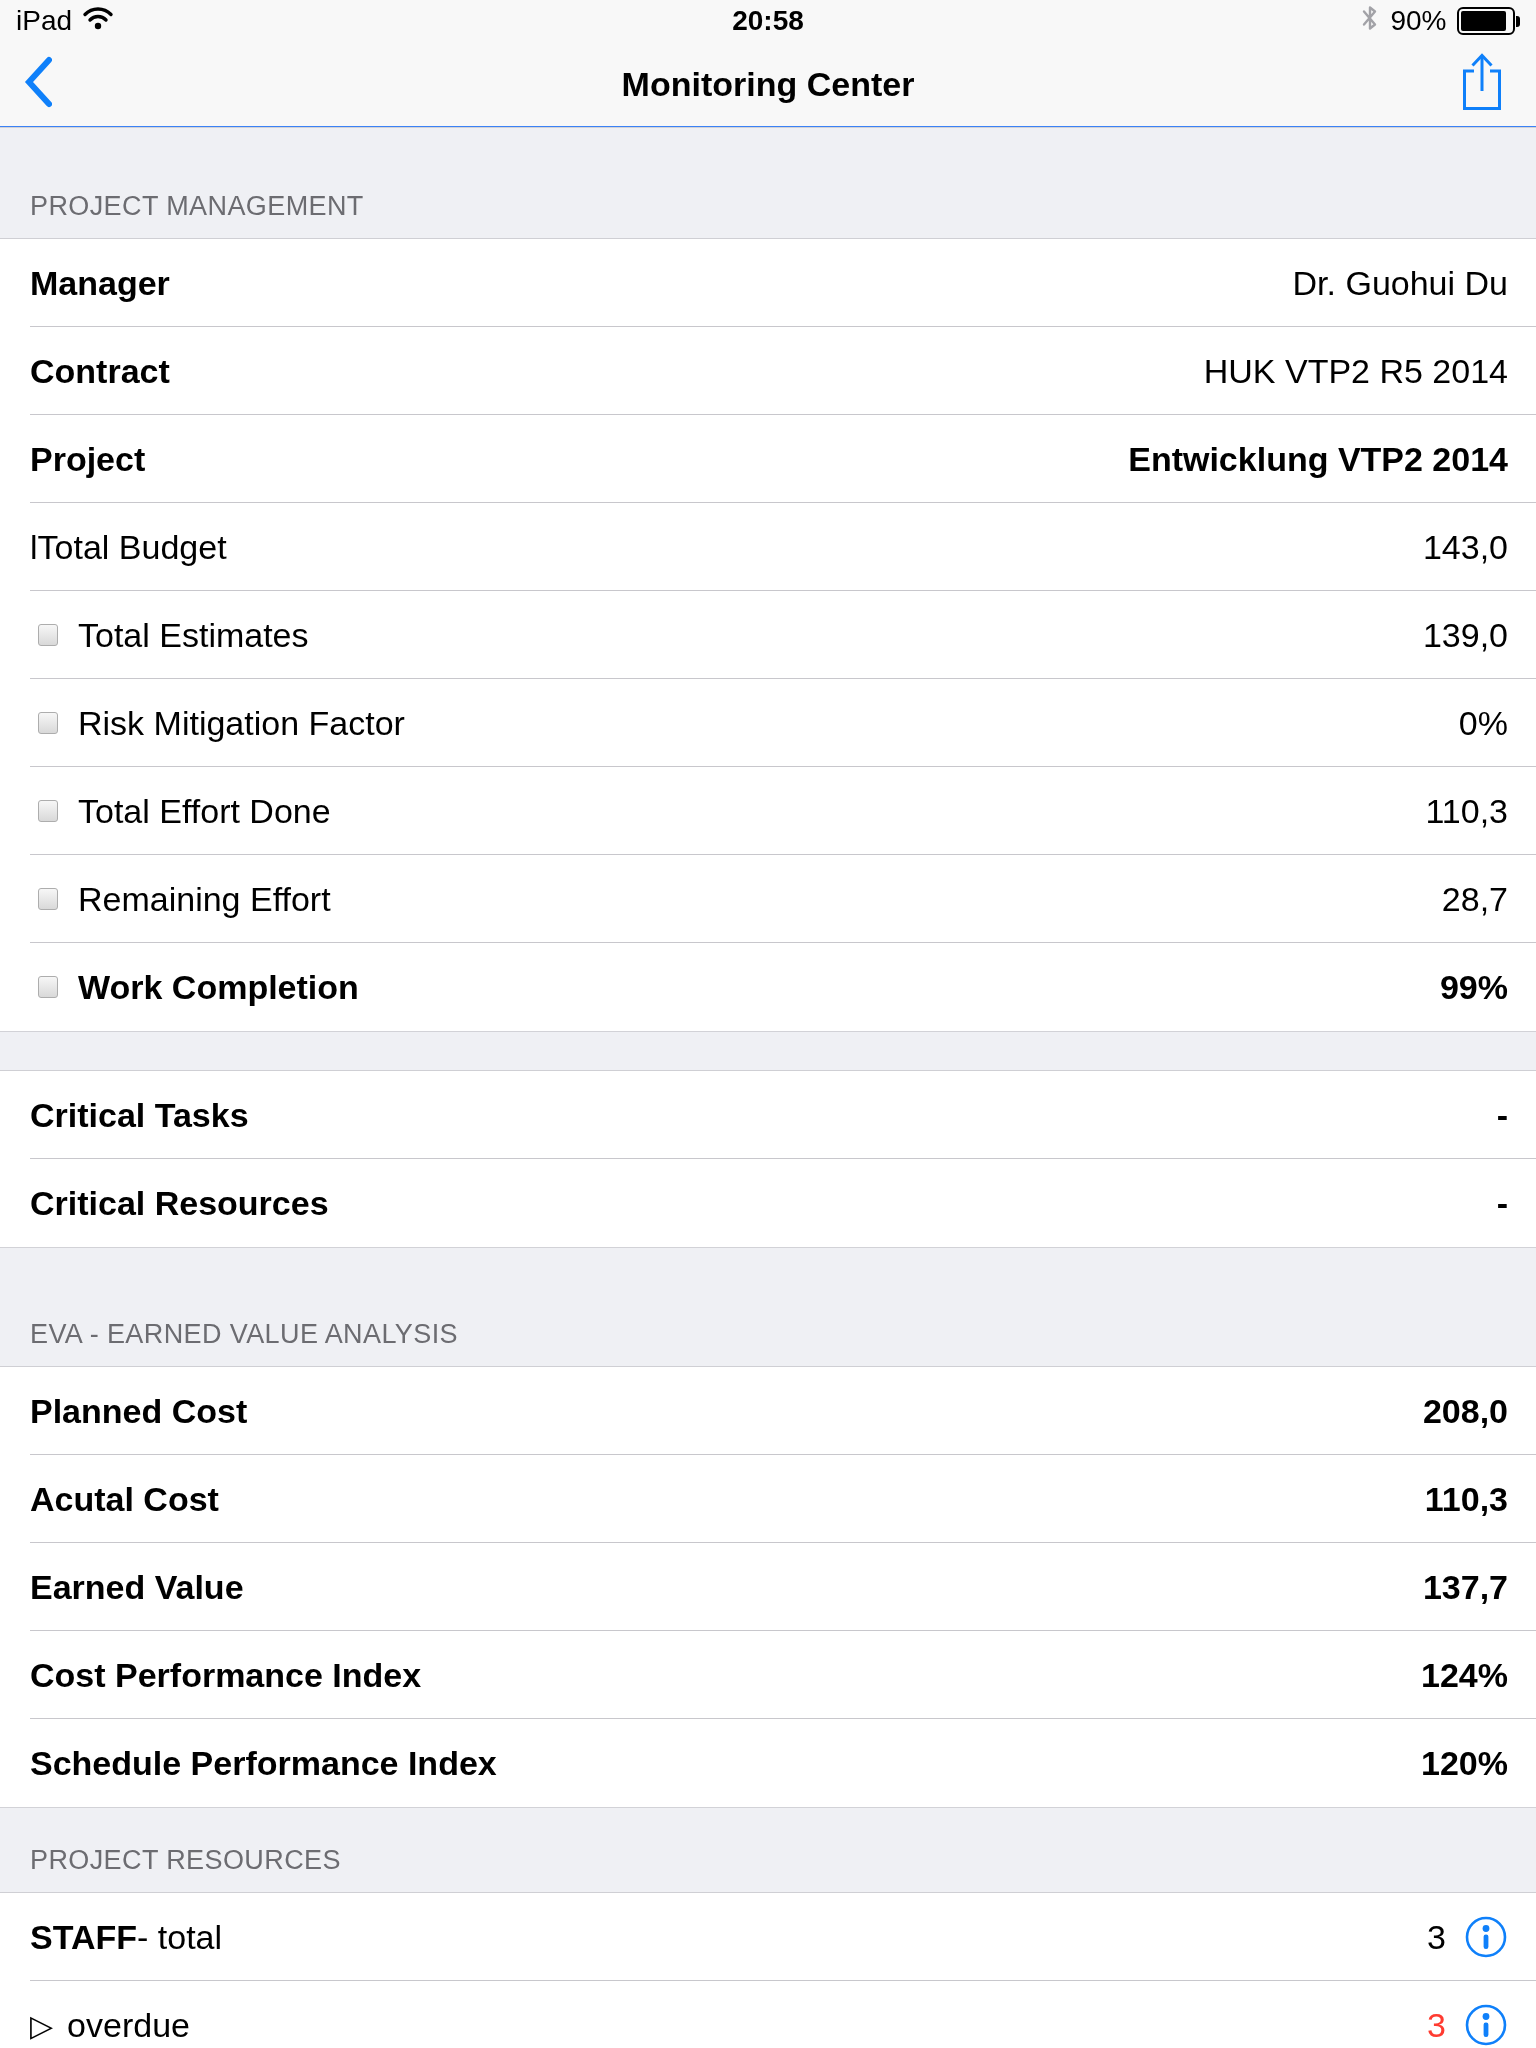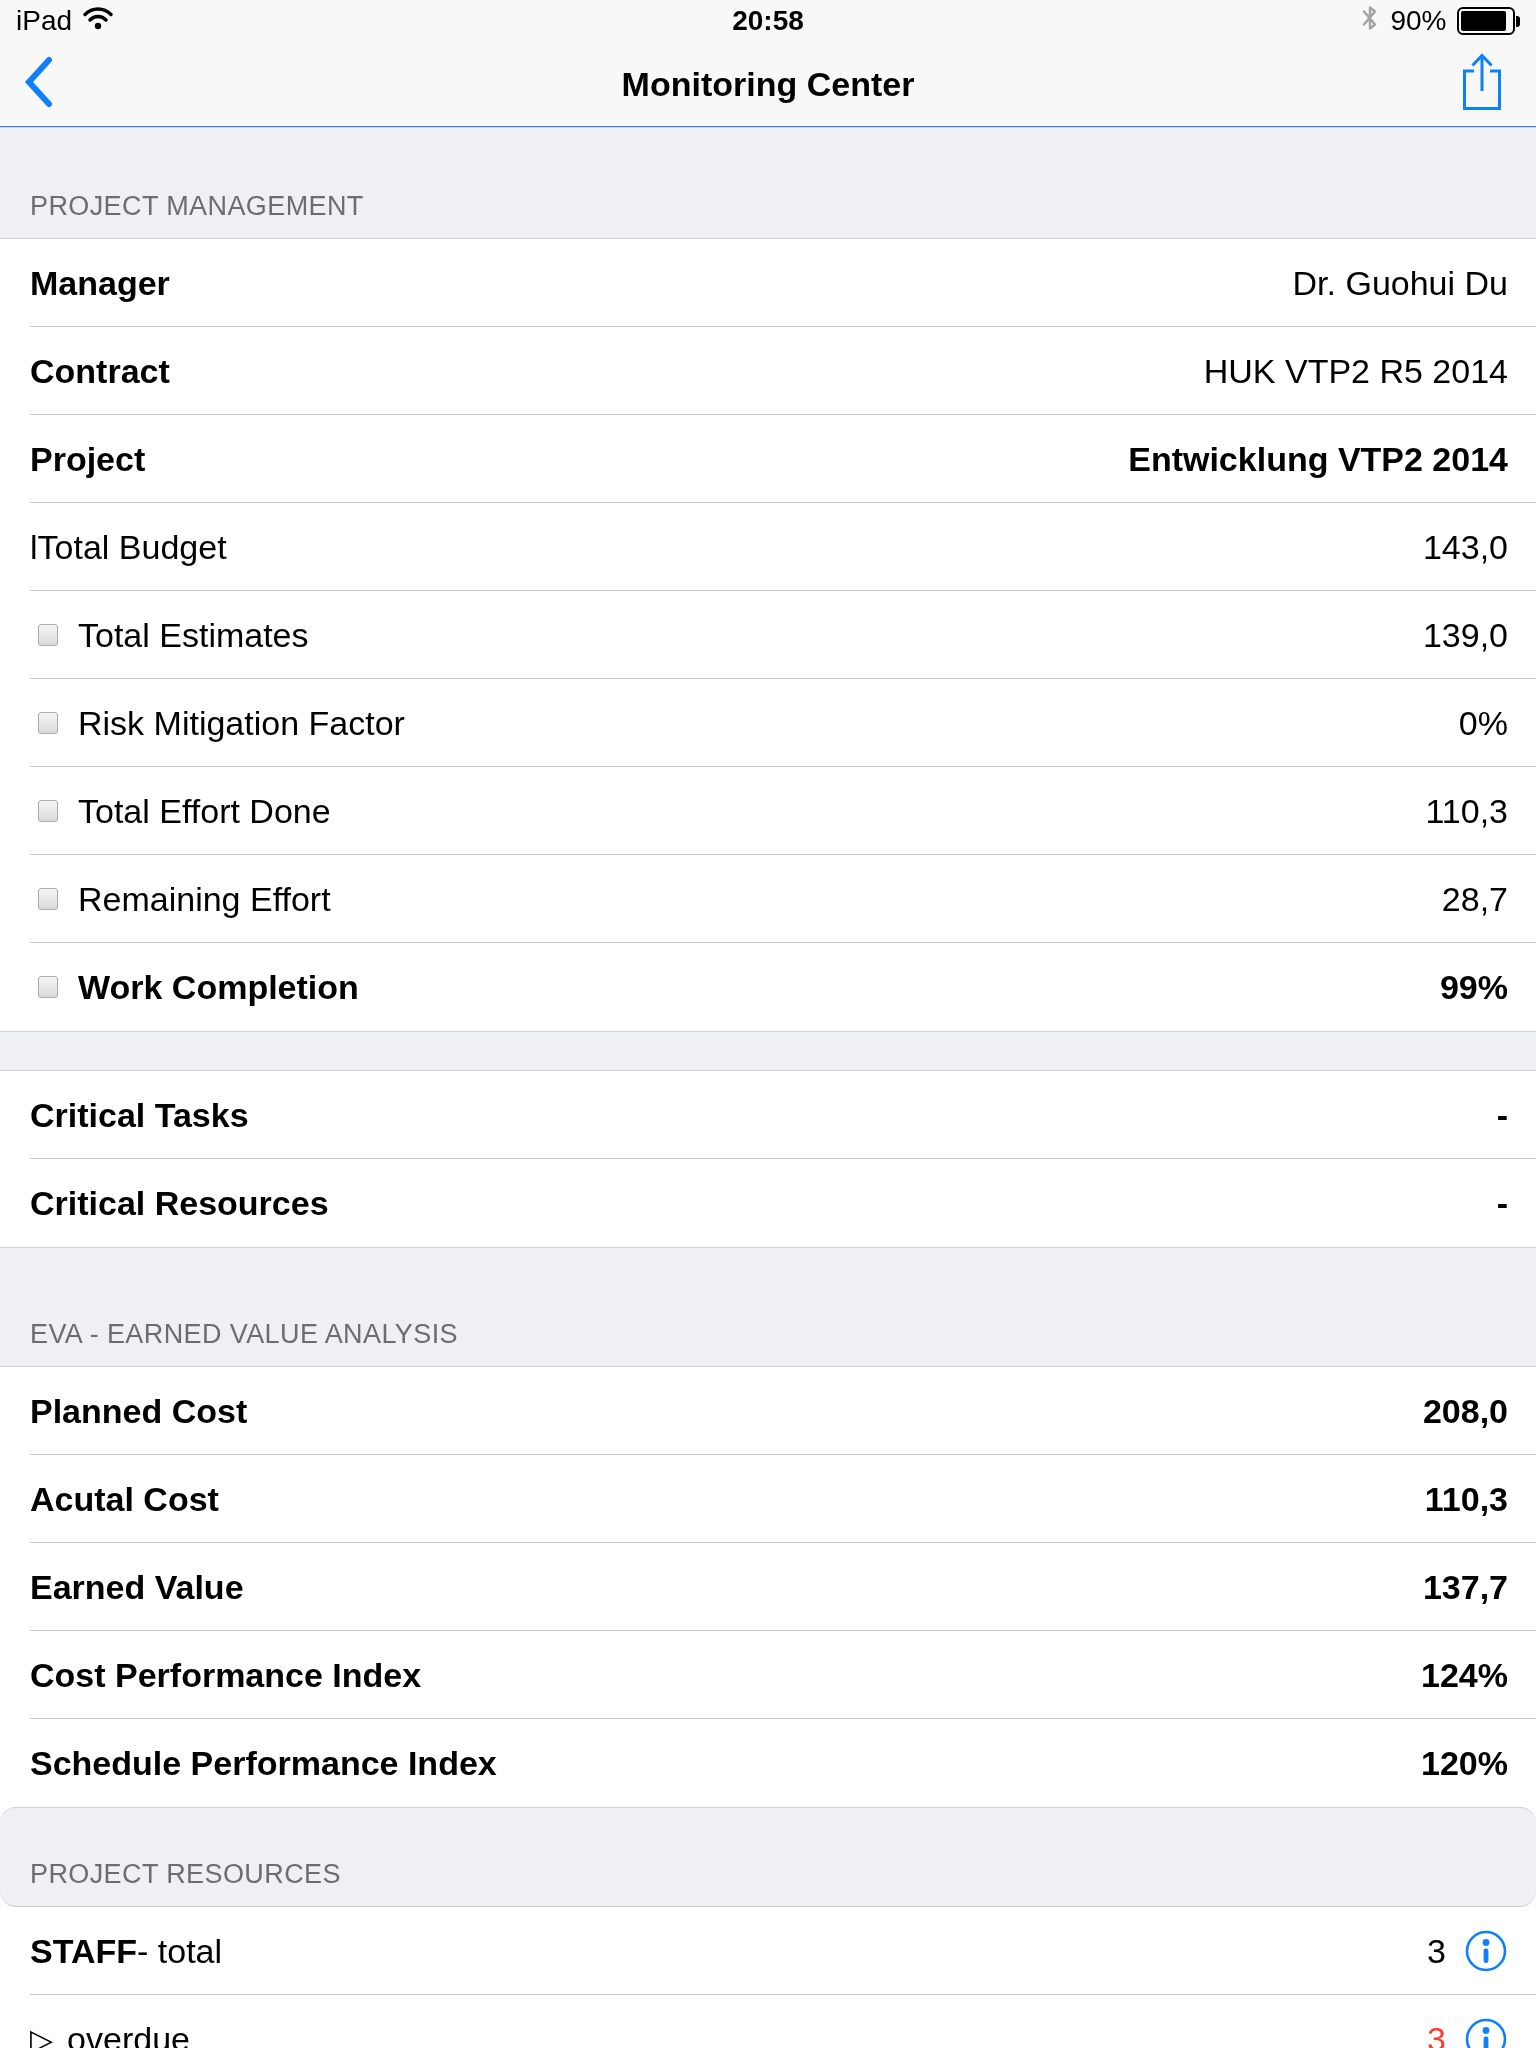--- a/index.html
+++ b/index.html
@@ -29,21 +29,21 @@
   .share-button { position:relative; z-index:2; margin-left:auto; width:60px; height:64px;
                   display:flex; align-items:center; justify-content:center; }
 
   
   .section-band { background:#eff0f4; border-top:1px solid #d2d2d7; border-bottom:1px solid #cfcfd4;
                   display:flex; align-items:flex-end; padding:0 41px 16px 30px;
                   color:#6c6c71; font-size:27px; letter-spacing:0.4px; }
   .band-pm { height:112px; }
   .band-spacer { height:40px; padding:0; }
   .band-eva { height:120px; }
-  .band-pr { height:100px;border-radius:16px; }
+  .band-pr { height:86px; }
 
   .row { height:88px; background:#fff; display:flex; align-items:center;
          padding:0 28px 0 30px; font-size:34px; position:relative; }
   .row .sep { position:absolute; left:30px; right:0; bottom:0; height:1px; background:#c8c7cc; }
   .label-bold { font-weight:700; }
   .label-reg  { font-weight:400; }
   .label-rest { font-weight:400; }
   .value { margin-left:auto; font-weight:400; }
   .value-bold { margin-left:auto; font-weight:700; }
   .value-pre-icon { margin-left:auto; margin-right:18px; }

